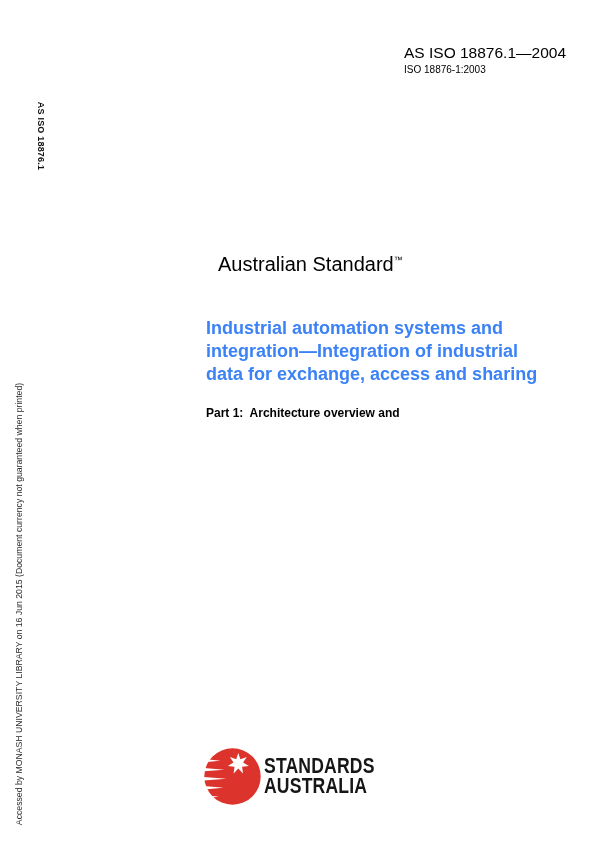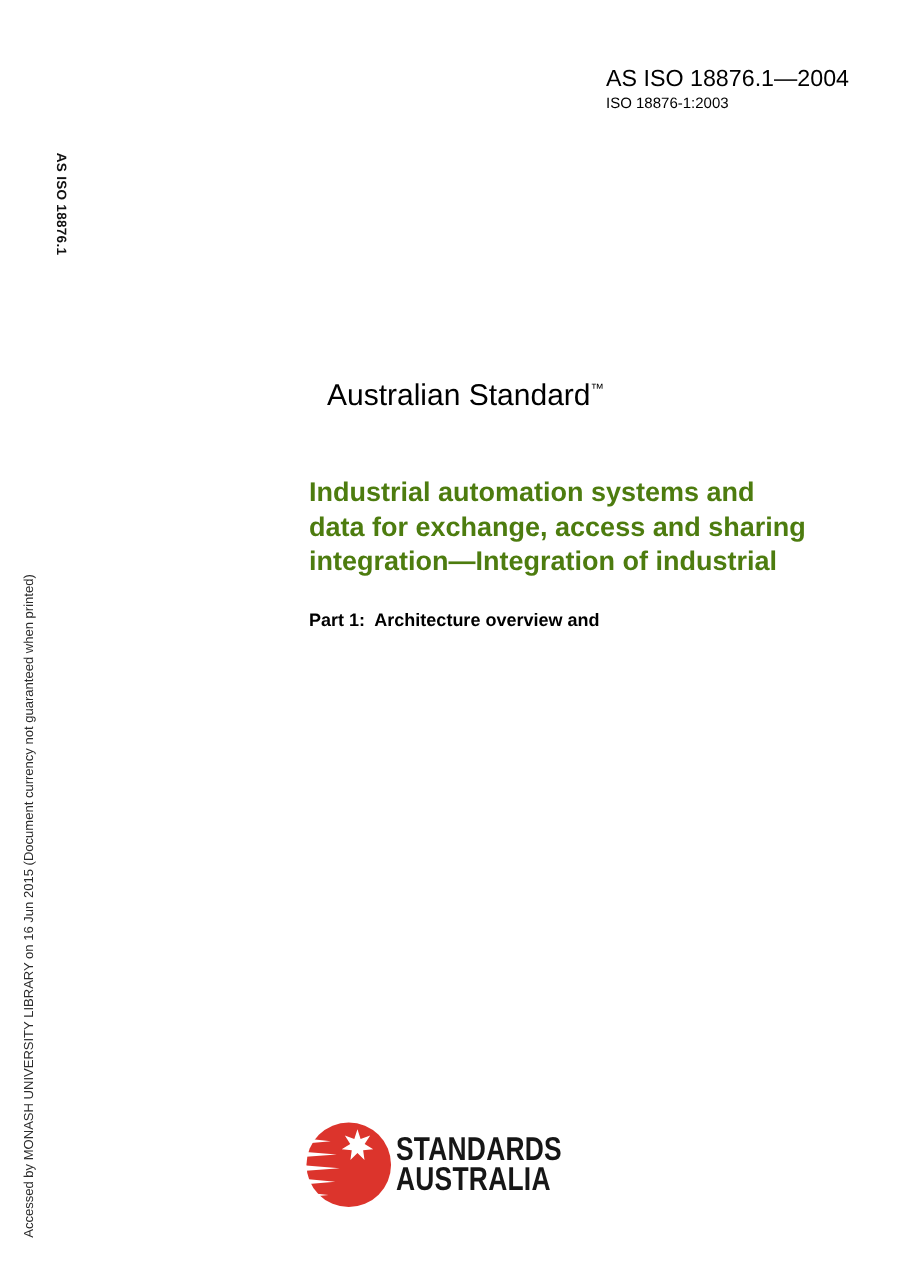--- a/index.html
+++ b/index.html
@@ -16,21 +16,21 @@
              transform:translate(-50%,-50%) rotate(90deg);
              font-size:9px;font-weight:700;letter-spacing:.2px;white-space:nowrap;color:#111;}
   .spine-bottom{position:absolute;left:19px;top:604px;
              transform:translate(-50%,-50%) rotate(-90deg);
              font-size:8.7px;font-weight:400;white-space:nowrap;color:#2b2b2b;}
 
   
   .brand{position:absolute;left:206px;top:253px;font-size:20px;font-weight:400;color:#000;margin-left:12px;}
   .brand sup{font-size:9px;line-height:0;vertical-align:8px;letter-spacing:.5px;}
   .doc-title{position:absolute;left:206px;top:317px;font-size:18px;line-height:23px;
-             font-weight:700;color:#4d7c0f;}
+             font-weight:700;color:#3b82f6;}
   .part-title{position:absolute;left:206px;top:402px;font-size:12px;line-height:23px;
              font-weight:700;color:#000;}
   .part-title div, .doc-title div{white-space:pre;}
 
   
   .logo-ball{position:absolute;left:204px;top:748px;width:57px;height:57px;}
   .ball-circle{fill:var(--brand-red,#dc342c);}
   .ball-cut{fill:#ffffff;}
   .star{fill:#ffffff;}
   .org{position:absolute;left:264px;top:756px;font-size:22px;line-height:20px;
@@ -48,22 +48,22 @@
   </div>
 
   <div class="spine-top">AS ISO 18876.1</div>
 
   <div class="spine-bottom">Accessed by MONASH UNIVERSITY LIBRARY on 16 Jun 2015 (Document currency not guaranteed when printed)</div>
 
   <div class="brand"><span>Australian Standard</span><sup>™</sup></div>
 
   <div class="doc-title">
     <div>Industrial automation systems and</div>
+    <div>integration—Integration of industrial</div>
     <div>data for exchange, access and sharing</div>
-    <div>integration—Integration of industrial</div>
   </div>
 
   <div class="part-title">
     <div>Part 1:  Architecture overview and</div>
   </div>
 
   <div>
     <svg class="logo-ball" viewBox="0 0 57 57" xmlns="http://www.w3.org/2000/svg" aria-hidden="true">
       <circle class="ball-circle" cx="28.5" cy="28.5" r="28.2"></circle>
       <g>

